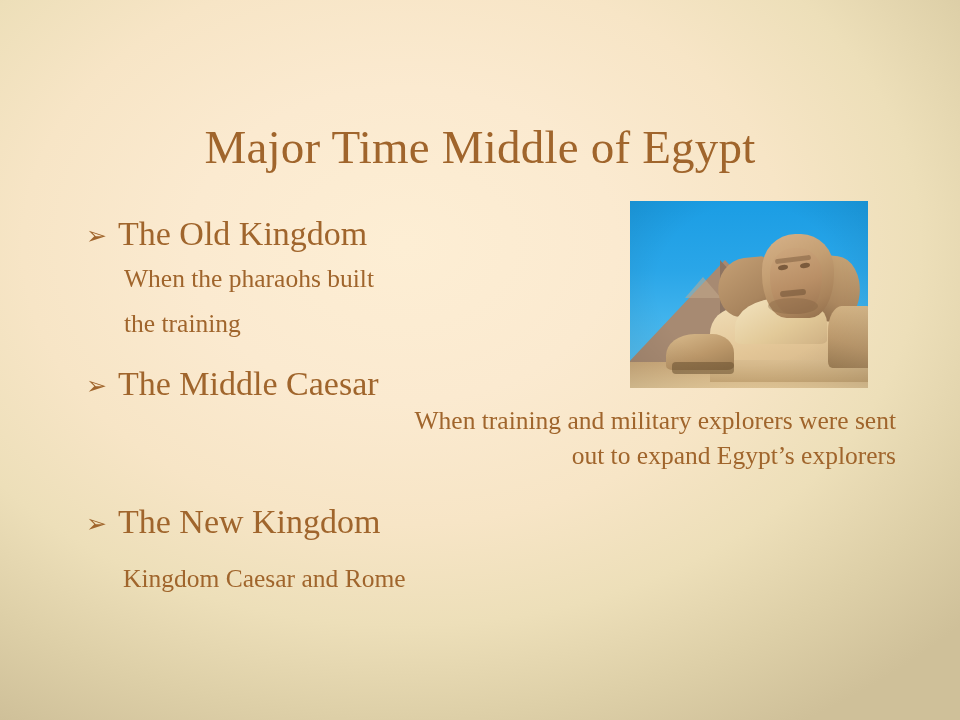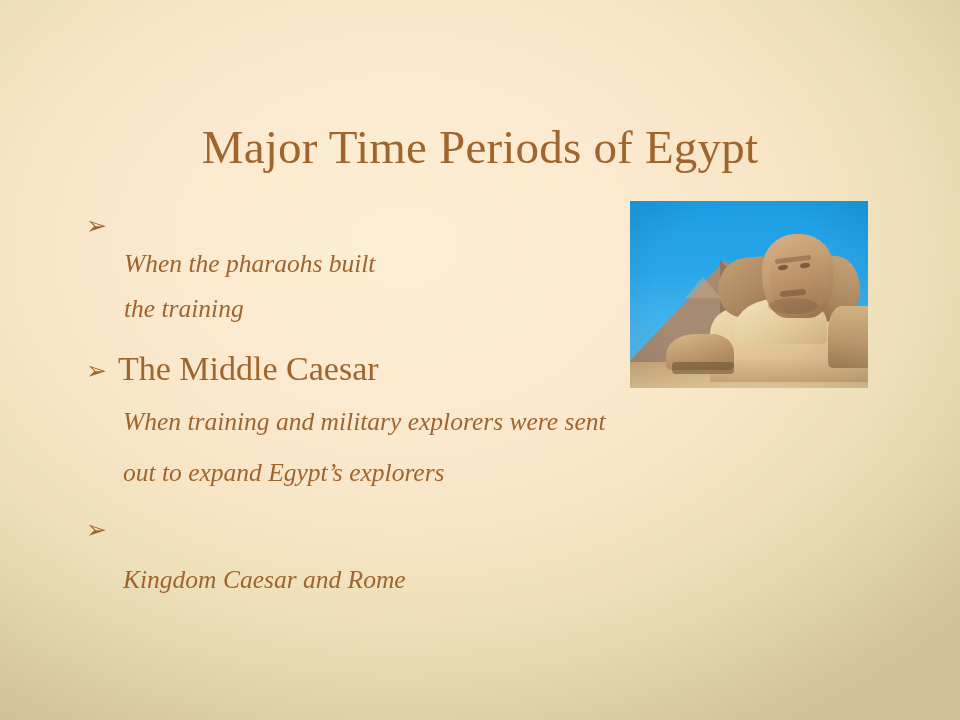--- a/index.html
+++ b/index.html
@@ -64,31 +64,30 @@
     color: #a0652c;
     font-family: "DejaVu Sans", sans-serif;
     font-size: 25px;
     line-height: 1;
     transform: translateY(-1px);
   }
   .heading-text { flex: 0 1 auto; }
 
   .sub {
     color: #a0652c;
-    font-style: italic;
     font-size: 25.5px;
     line-height: 1.37;
     padding-left: 38px;
   }
 
   
   #block-old   { margin-bottom: 0; }
   #block-old   .sub { line-height: 1.52; margin-top: 6px; }
   #block-mid   { margin-top: 20px; }
-  #block-mid   .sub { margin-top: 16px; padding-left: 37px; }
+  #block-mid   .sub { margin-top: 0; padding-left: 37px; text-align: right; }
   #block-new   { margin-top: 28px; }
   #block-new   .sub { margin-top: 20px; padding-left: 37px; }
 
   
   #photo {
     position: absolute;
     left: 630px;
     top: 201px;
     width: 238px;
     height: 187px;
@@ -278,44 +277,46 @@
     inset: 0;
     background: radial-gradient(ellipse at 50% 45%, rgba(0,0,0,0) 55%, rgba(0,0,0,.10) 100%);
     pointer-events: none;
   }
 </style>
 </head>
 <body>
 
 <div id="slide">
 
-  <h1 id="title">Major Time Periods of Egypt</h1>
+  <h1 id="title">Major Time Middle of Egypt</h1>
 
   <div id="body">
 
     <div class="block" id="block-old">
       <div class="heading">
         <span class="bullet">➢</span>
+        <span class="heading-text">The Old Kingdom</span>
       </div>
       <div class="sub">When the pharaohs built</div>
       <div class="sub">the training</div>
     </div>
 
     <div class="block" id="block-mid">
       <div class="heading">
         <span class="bullet">➢</span>
         <span class="heading-text">The Middle Caesar</span>
       </div>
       <div class="sub">When training and military explorers were sent</div>
       <div class="sub">out to expand Egypt’s explorers</div>
     </div>
 
     <div class="block" id="block-new">
       <div class="heading">
         <span class="bullet">➢</span>
+        <span class="heading-text">The New Kingdom</span>
       </div>
       <div class="sub">Kingdom Caesar and Rome</div>
     </div>
 
   </div>
 
   <div id="photo" title="Great Sphinx of Giza with the Pyramid of Khafre behind it under a clear blue sky">
     <div class="sky"></div>
     <div class="pyramid"></div>
     <div class="pyramid-lit"></div>

